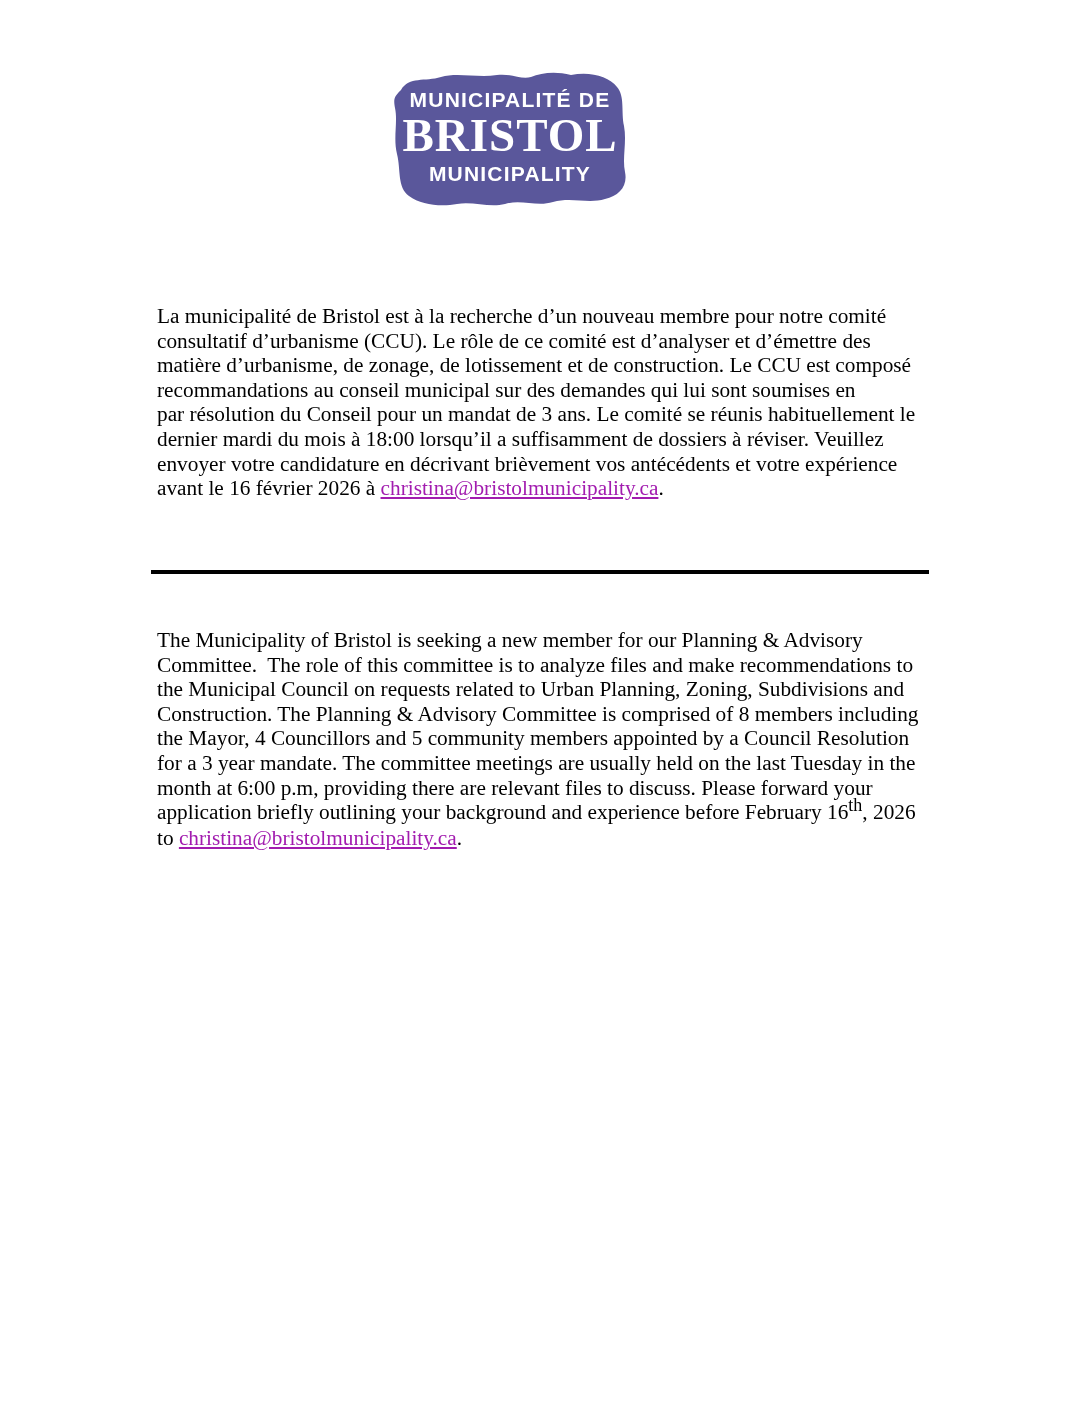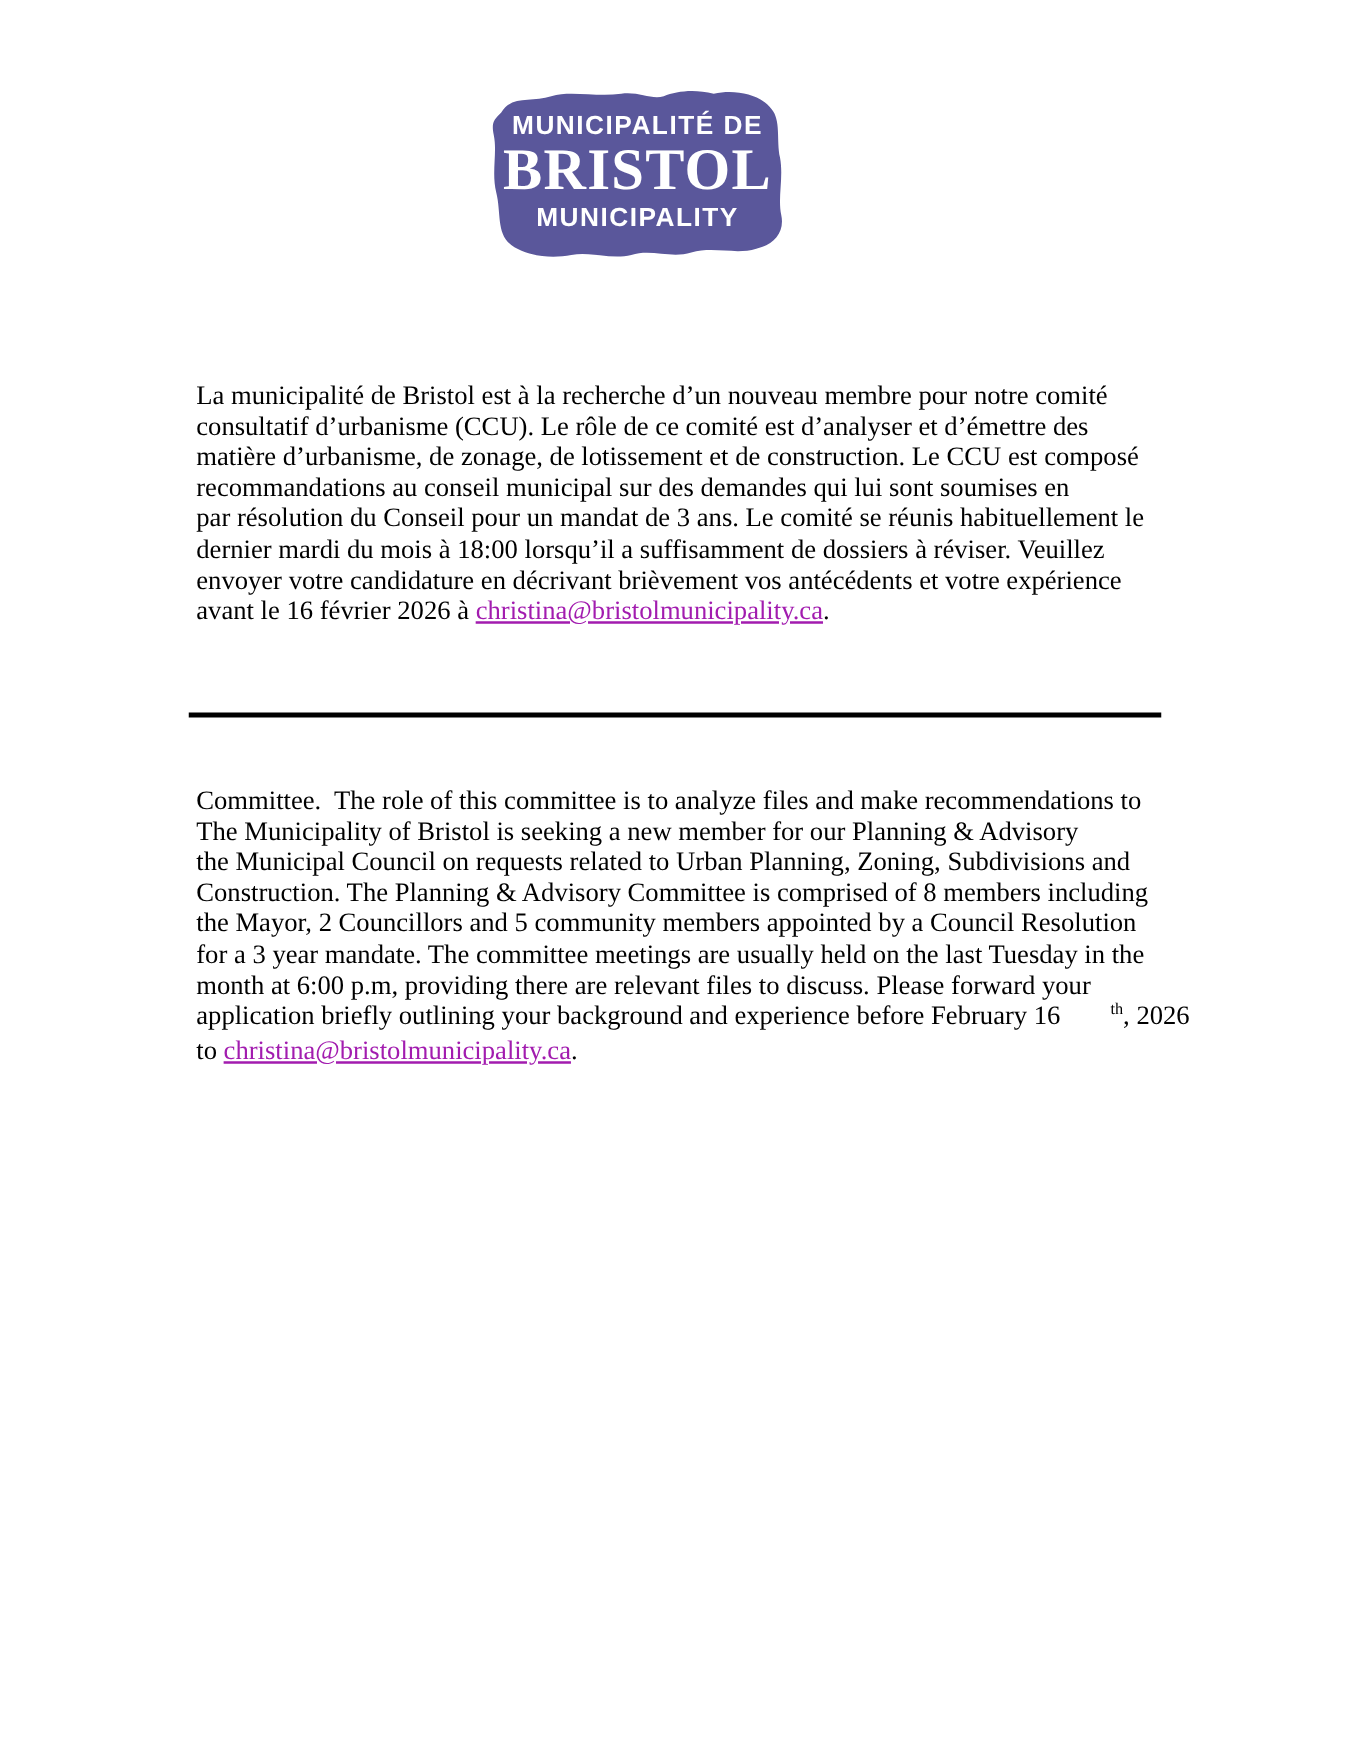--- a/index.html
+++ b/index.html
@@ -52,25 +52,24 @@
   }
   .divider {
     position: absolute;
     left: 151px;
     top: 570px;
     width: 778px;
     height: 4px;
     background: #000000;
   }
   sup.ord {
-    font-size: 13px;
+    font-size: 18px;
     vertical-align: baseline;
     position: relative;
     top: -8px;
-    margin-left: 40px;
   }
 </style>
 </head>
 <body>
 
 <div class="page">
 
   <div class="logo-wrap">
     <svg class="logo-svg" width="250" height="142" viewBox="0 0 250 142">
       <path d="M16,24
@@ -107,25 +106,25 @@
         <div class="line">envoyer votre candidature en décrivant brièvement vos antécédents et votre expérience</div>
       </div>
     <div class="line"><span>avant le 16 février 2026 à </span><a class="email">christina@bristolmunicipality.ca</a><span>.</span></div>
   </div>
 
   <div class="divider"></div>
 
   <div class="paragraph paragraph-english">
     <div>
 
-    <div class="line">Committee.  The role of this committee is to analyze files and make recommendations to</div>
-        <div class="line">The Municipality of Bristol is seeking a new member for our Planning &amp; Advisory</div>
+    <div class="line">The Municipality of Bristol is seeking a new member for our Planning &amp; Advisory</div>
+        <div class="line">Committee.  The role of this committee is to analyze files and make recommendations to</div>
         <div class="line">the Municipal Council on requests related to Urban Planning, Zoning, Subdivisions and</div>
         <div class="line">Construction. The Planning &amp; Advisory Committee is comprised of 8 members including</div>
-        <div class="line">the Mayor, 2 Councillors and 5 community members appointed by a Council Resolution</div>
+        <div class="line">the Mayor, 4 Councillors and 5 community members appointed by a Council Resolution</div>
         <div class="line">for a 3 year mandate. The committee meetings are usually held on the last Tuesday in the</div>
         <div class="line">month at 6:00 p.m, providing there are relevant files to discuss. Please forward your</div>
       </div>
     <div class="line"><span>application briefly outlining your background and experience before February 16</span><sup class="ord">th</sup><span>, 2026</span></div>
     <div class="line"><span>to </span><a class="email">christina@bristolmunicipality.ca</a><span>.</span></div>
   </div>
 
 </div>
 
 </body></html>

